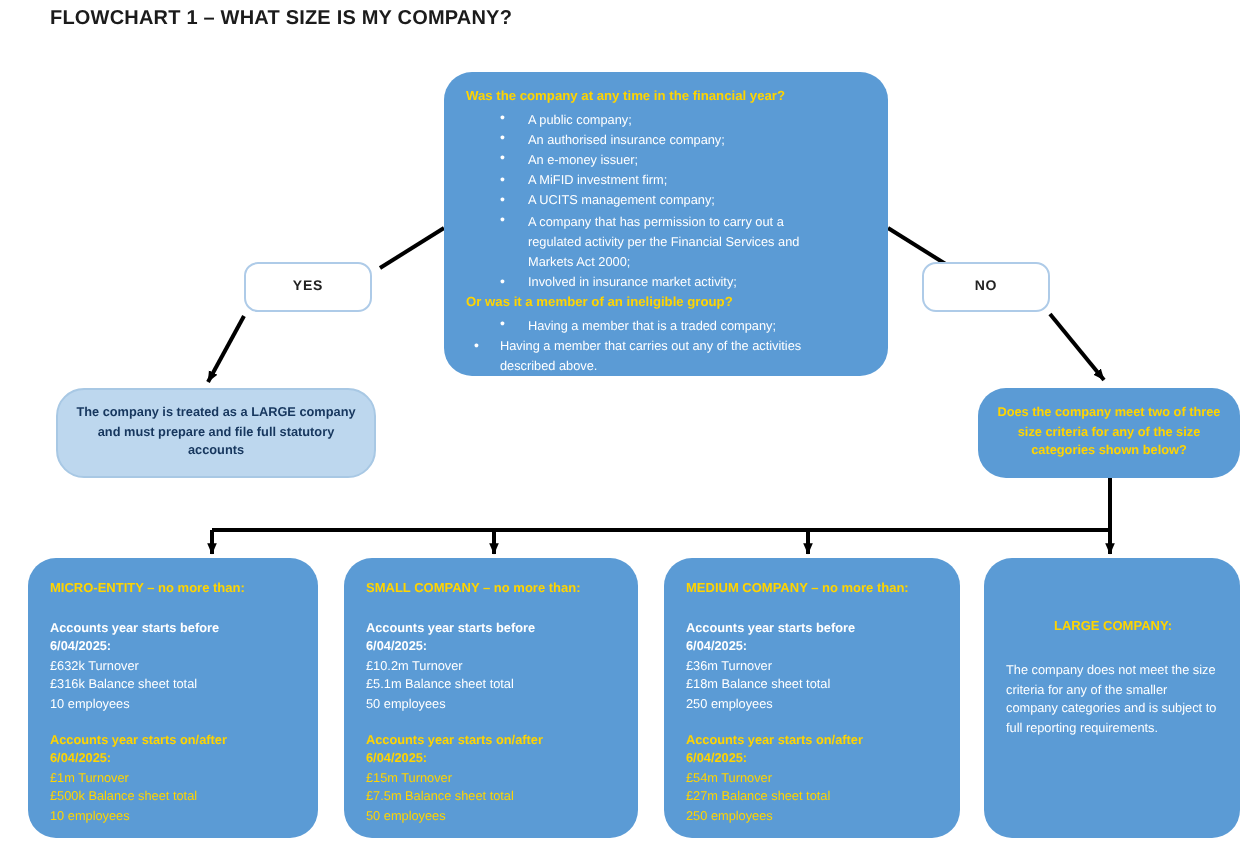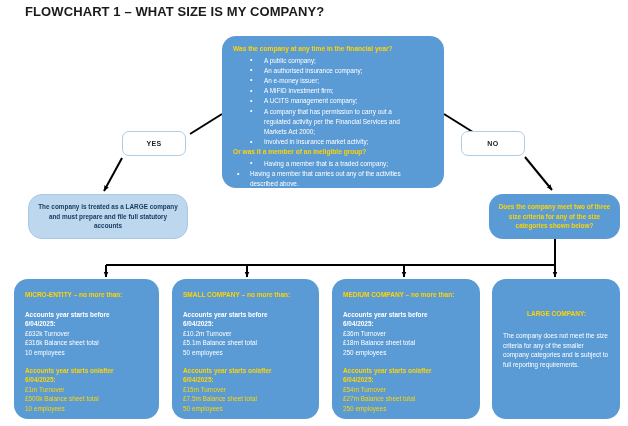--- a/index.html
+++ b/index.html
@@ -14,21 +14,21 @@
     position: relative;
     width: 628px;
     height: 426px;
     background: #ffffff;
   }
   
   .title {
     position: absolute;
     left: 25px;
     top: 4px;
-    font-size: 13px;
+    font-size: 10px;
     font-weight: bold;
     color: #1b1b1b;
     letter-spacing: 0.1px;
     white-space: nowrap;
   }
   
   #connectors {
     position: absolute;
     left: 0; top: 0;
     width: 628px; height: 426px;

